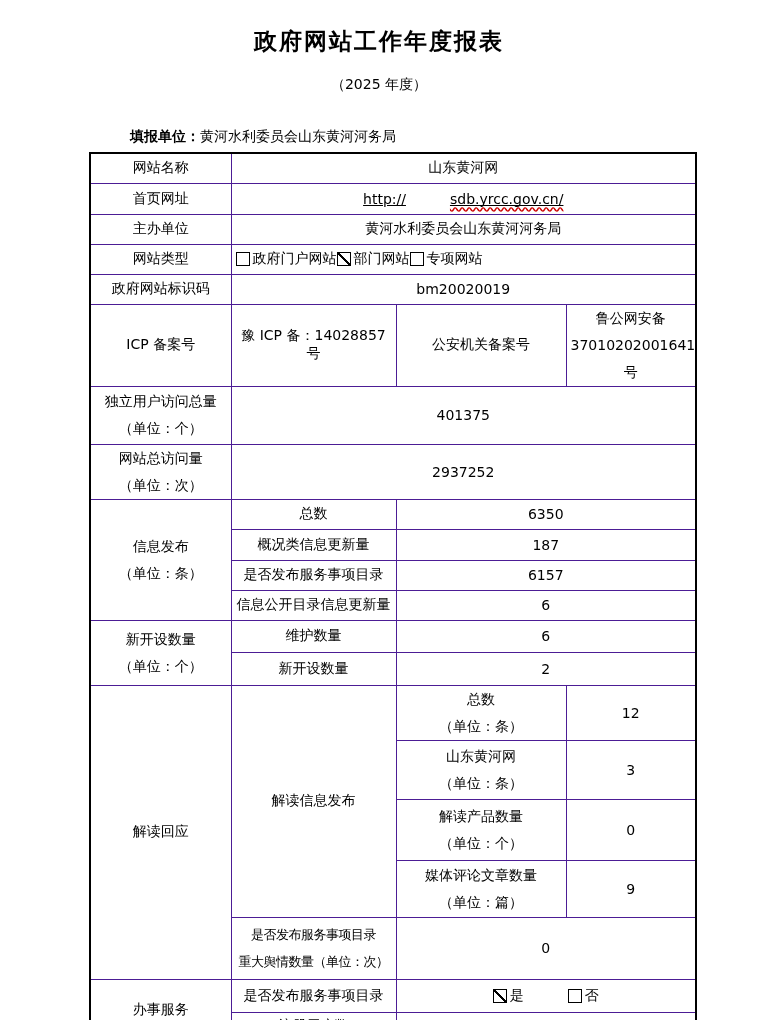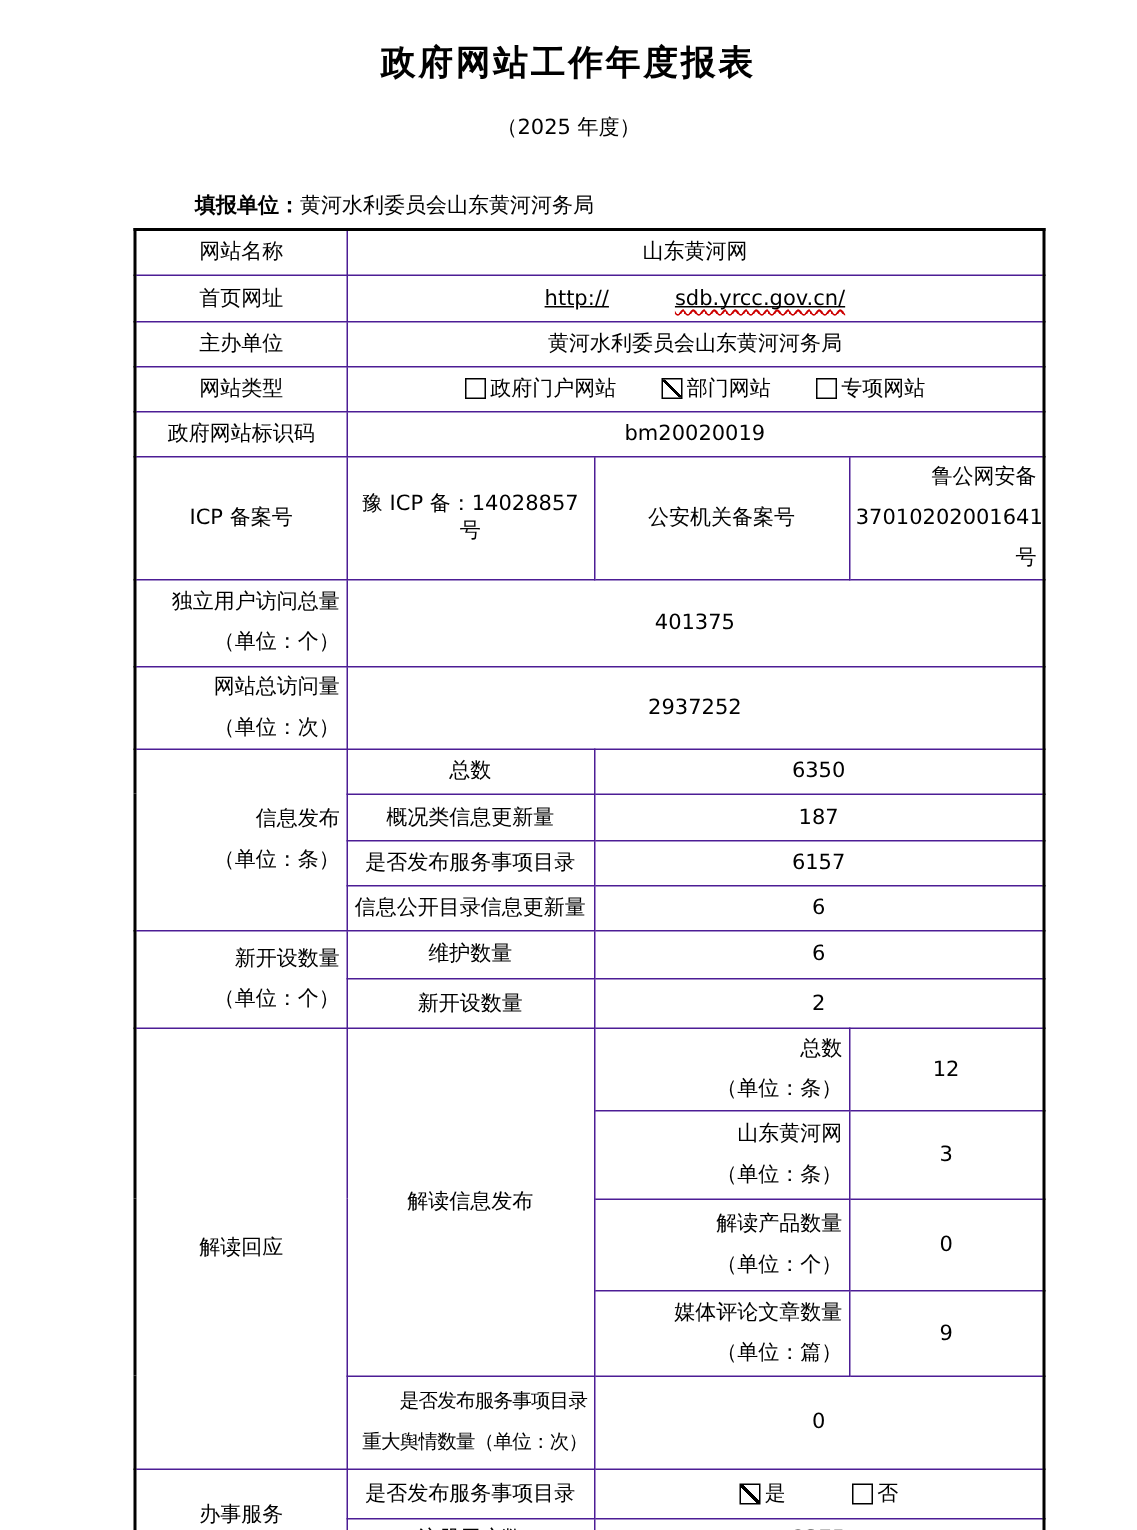--- a/index.html
+++ b/index.html
@@ -22,23 +22,23 @@
   .report-unit .ru-label{font-weight:bold;}
   table.report{
     position:absolute;top:152px;left:89px;
     width:606px;table-layout:fixed;border-collapse:collapse;
     border:2px solid #000;
   }
   td{
     border:1px solid #4c1d95;text-align:center;vertical-align:middle;
     font-size:14px;padding:0 4px;overflow:hidden;
   }
-  .ml span{display:block;line-height:27px;text-align:right;}
+  .ml span{display:block;line-height:27px;}
   .tight{font-size:13px;letter-spacing:-0.5px;}
-  .opts{display:flex;justify-content:center;align-items:center;gap:30px;}
+  .opts{display:flex;justify-content:flex-start;align-items:center;}
   .opts2{display:flex;justify-content:center;align-items:center;gap:44px;}
   .opt{white-space:nowrap;display:inline-flex;align-items:center;}
   .cb{
     display:inline-block;width:12px;height:12px;border:1.5px solid #000;
     margin-right:3px;position:relative;flex:0 0 auto;
   }
   .cb.checked::after{
     content:"";position:absolute;left:0;top:0;width:12px;height:12px;
     background:linear-gradient(to top right,transparent 44%,#000 44%,#000 56%,transparent 56%);
   }

